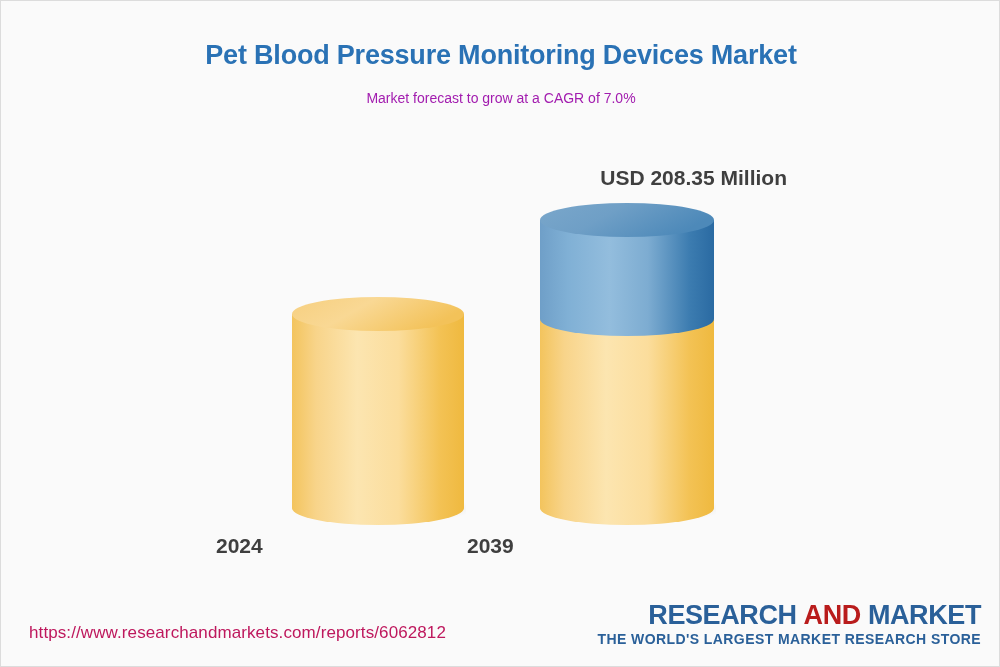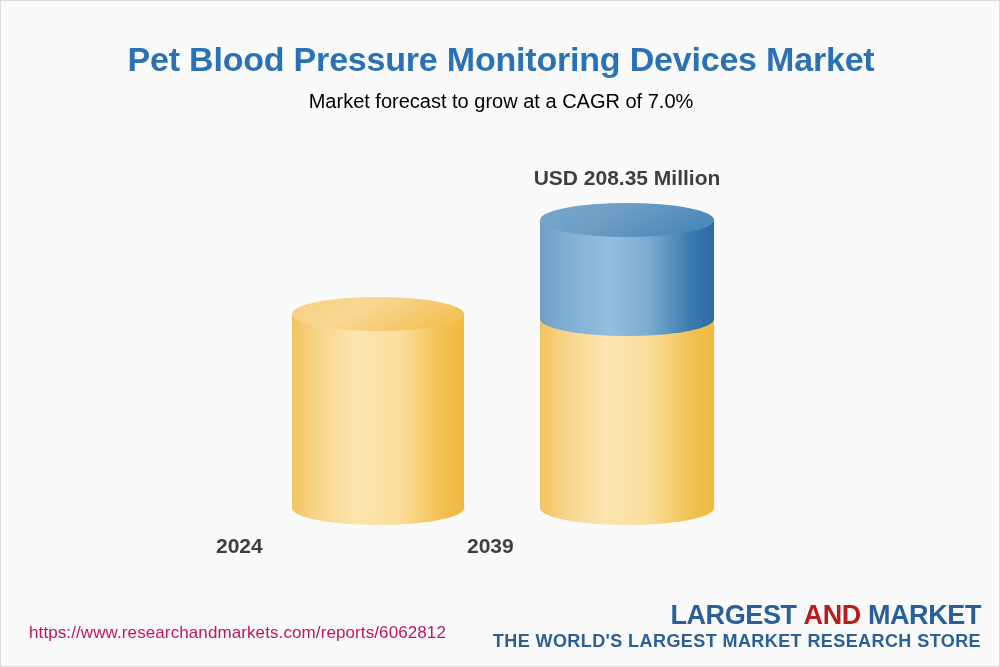--- a/index.html
+++ b/index.html
@@ -23,48 +23,48 @@
     overflow: hidden;
   }
 
   
   #chart-title {
     position: absolute;
     left: 0;
     top: 39px;
     width: 1000px;
     text-align: center;
-    font-size: 34px;
+    font-size: 27px;
     font-weight: bold;
     color: #2a72b5;
     letter-spacing: -0.2px;
   }
   #chart-subtitle {
     position: absolute;
     left: 0;
     top: 89px;
     width: 1000px;
     text-align: center;
-    font-size: 20px;
+    font-size: 14px;
     font-weight: normal;
-    color: #000000;
+    color: #a21caf;
   }
 
   
   #plot {
     position: absolute;
     left: 0;
     top: 0;
     width: 1000px;
     height: 667px;
   }
   .value-label {
     position: absolute;
     width: 320px;
-    text-align: center;
+    text-align: right;
     font-size: 21px;
     font-weight: bold;
     color: #3f3f3f;
     white-space: nowrap;
   }
   .cat-label {
     position: absolute;
     width: 320px;
     text-align: left;
     font-size: 21px;
@@ -96,21 +96,21 @@
   #logo-main {
     font-size: 27px;
     font-weight: bold;
     color: #2a6099;
     letter-spacing: -0.4px;
     line-height: 1.05;
     white-space: nowrap;
   }
   #logo-main .gold { color: #b91c1c; }
   #logo-tag {
-    font-size: 18px;
+    font-size: 14px;
     font-weight: bold;
     color: #2a6099;
     letter-spacing: 0.42px;
     line-height: 1.2;
     margin-top: 2px;
     white-space: nowrap;
   }
 </style>
 </head>
 <body>
@@ -201,17 +201,17 @@
       </svg>
     </div>
 
     <div class="cat-label" style="left:466px; top:533px;">2039</div>
 
   </div>
 
   <div id="footer-url">https://www.researchandmarkets.com/reports/6062812</div>
 
   <div id="logo">
-    <div id="logo-main"><span>LARGEST</span><span class="gold" style="margin:0 7px;">AND</span><span>MARKET</span></div>
+    <div id="logo-main"><span>RESEARCH</span><span class="gold" style="margin:0 7px;">AND</span><span>MARKET</span></div>
     <div id="logo-tag">THE WORLD'S LARGEST MARKET RESEARCH STORE</div>
   </div>
 
 </div>
 
 </body></html>

